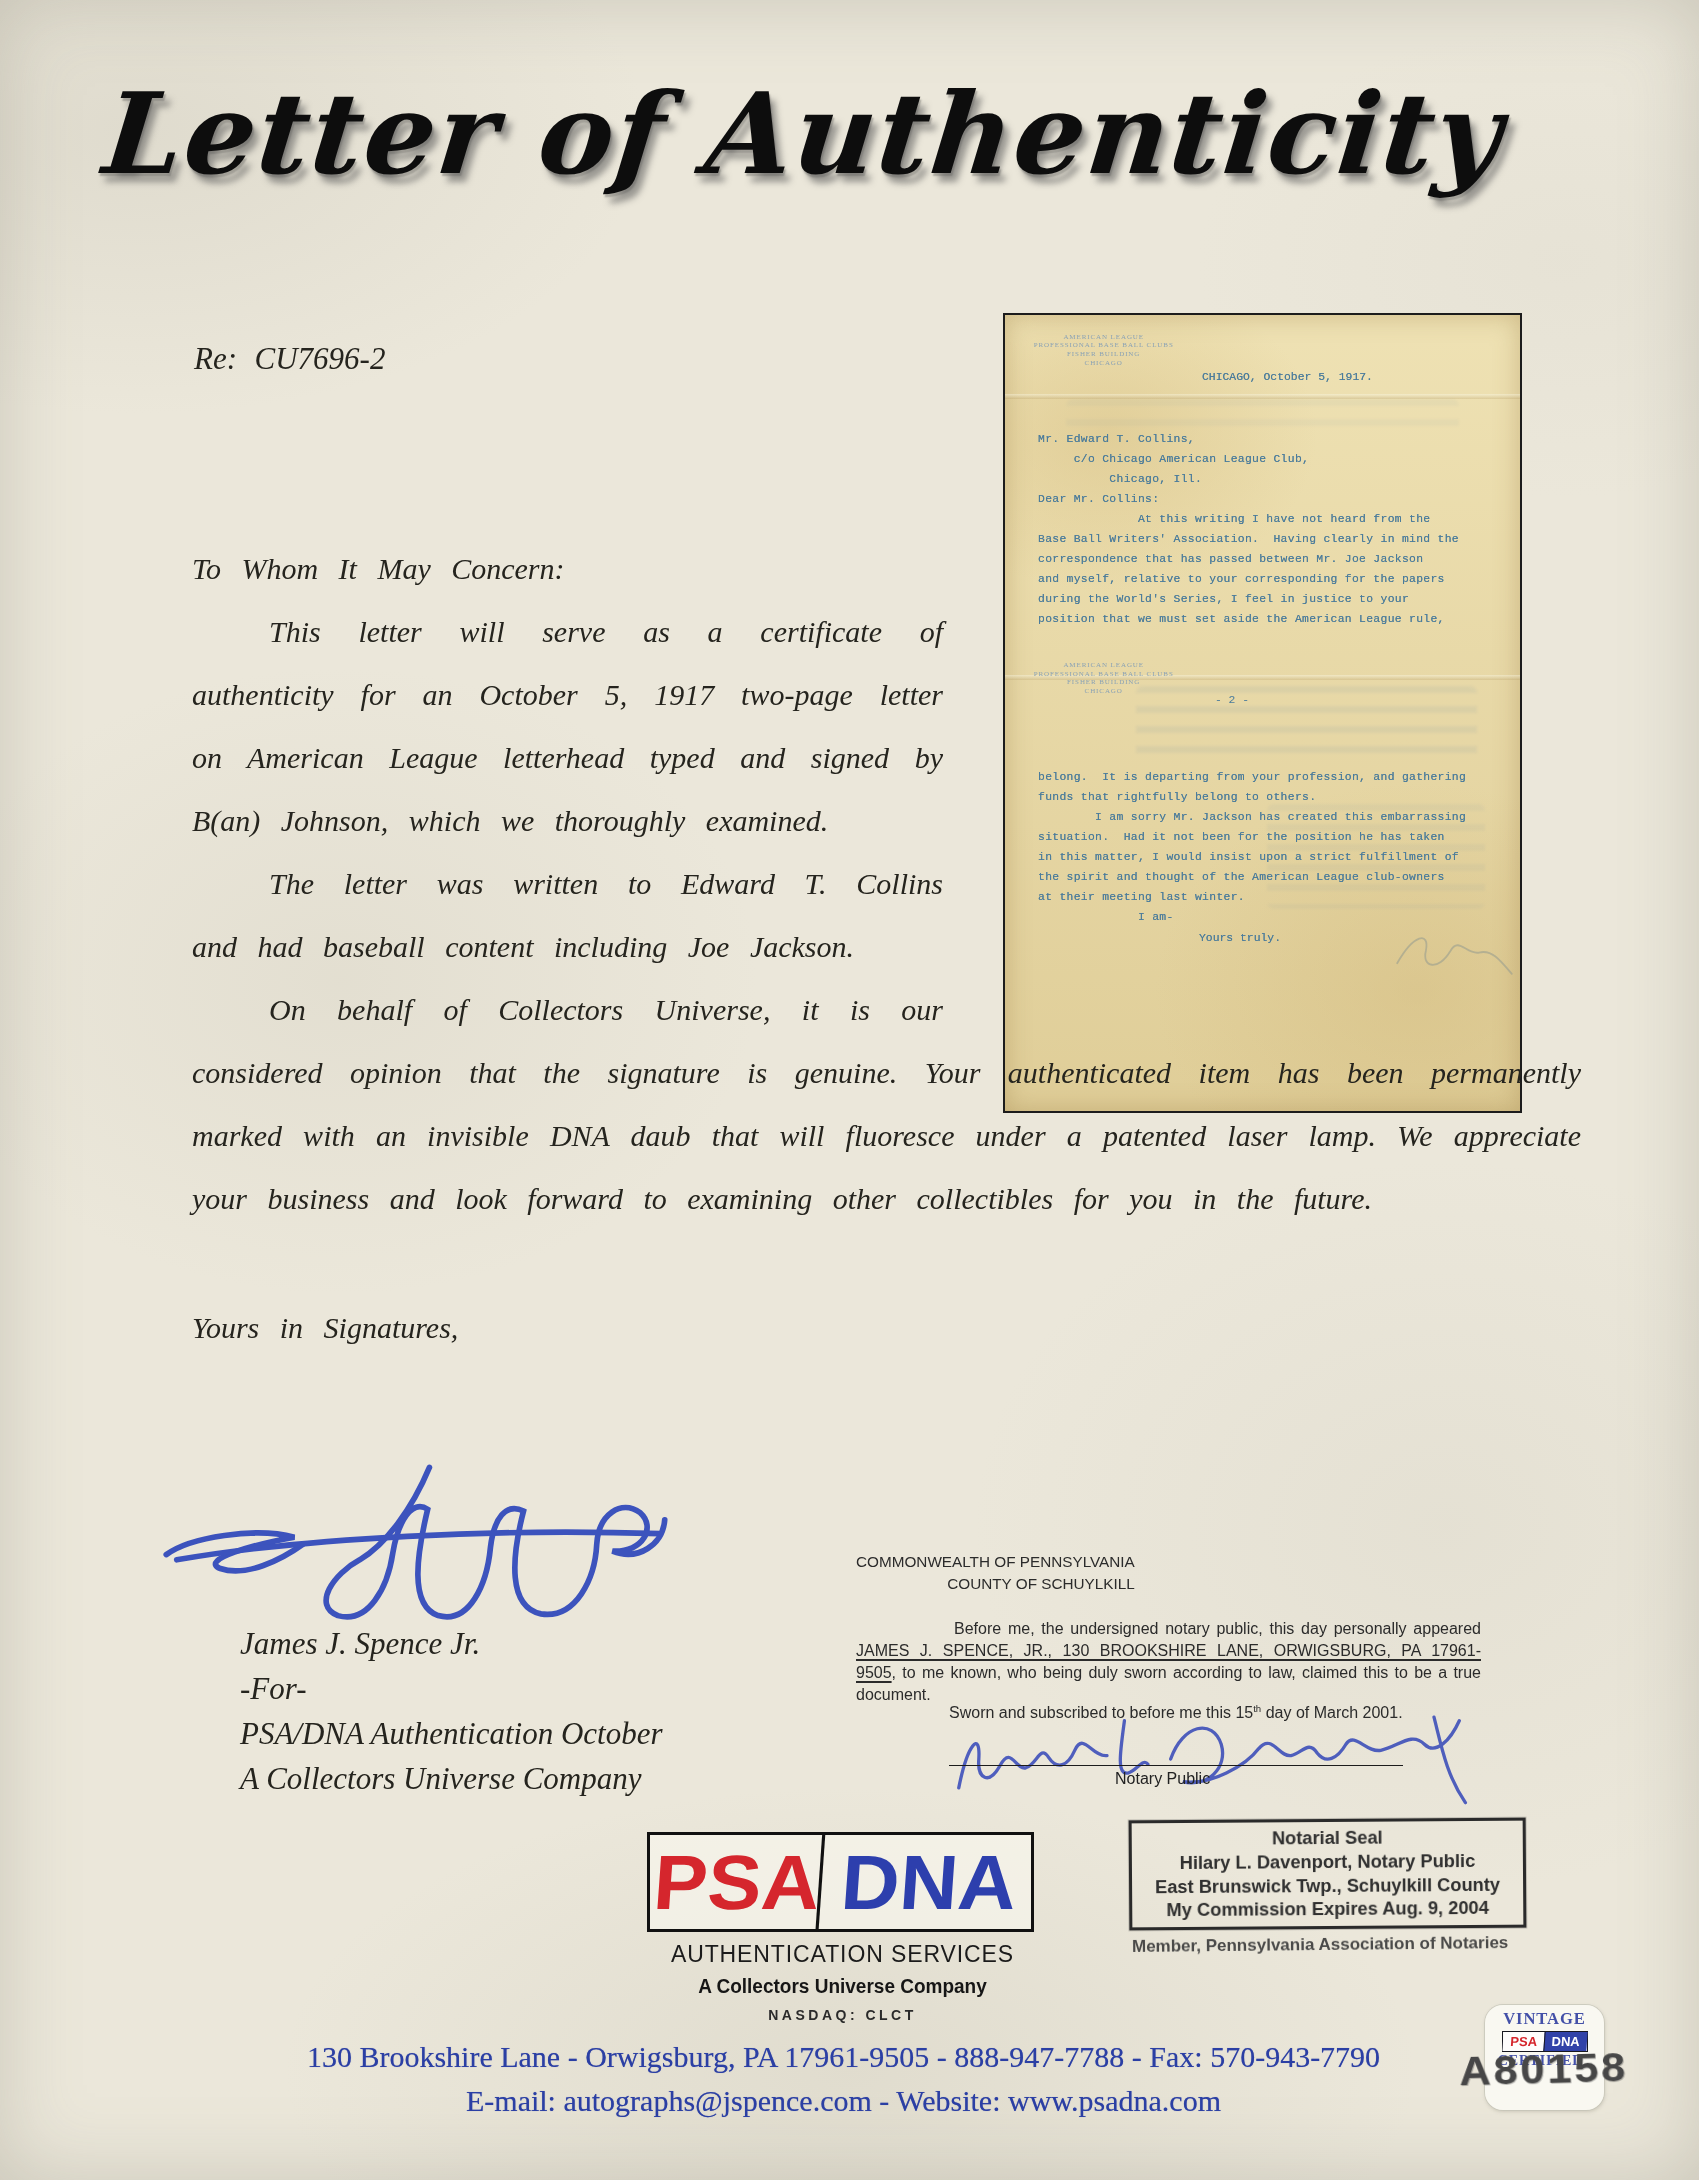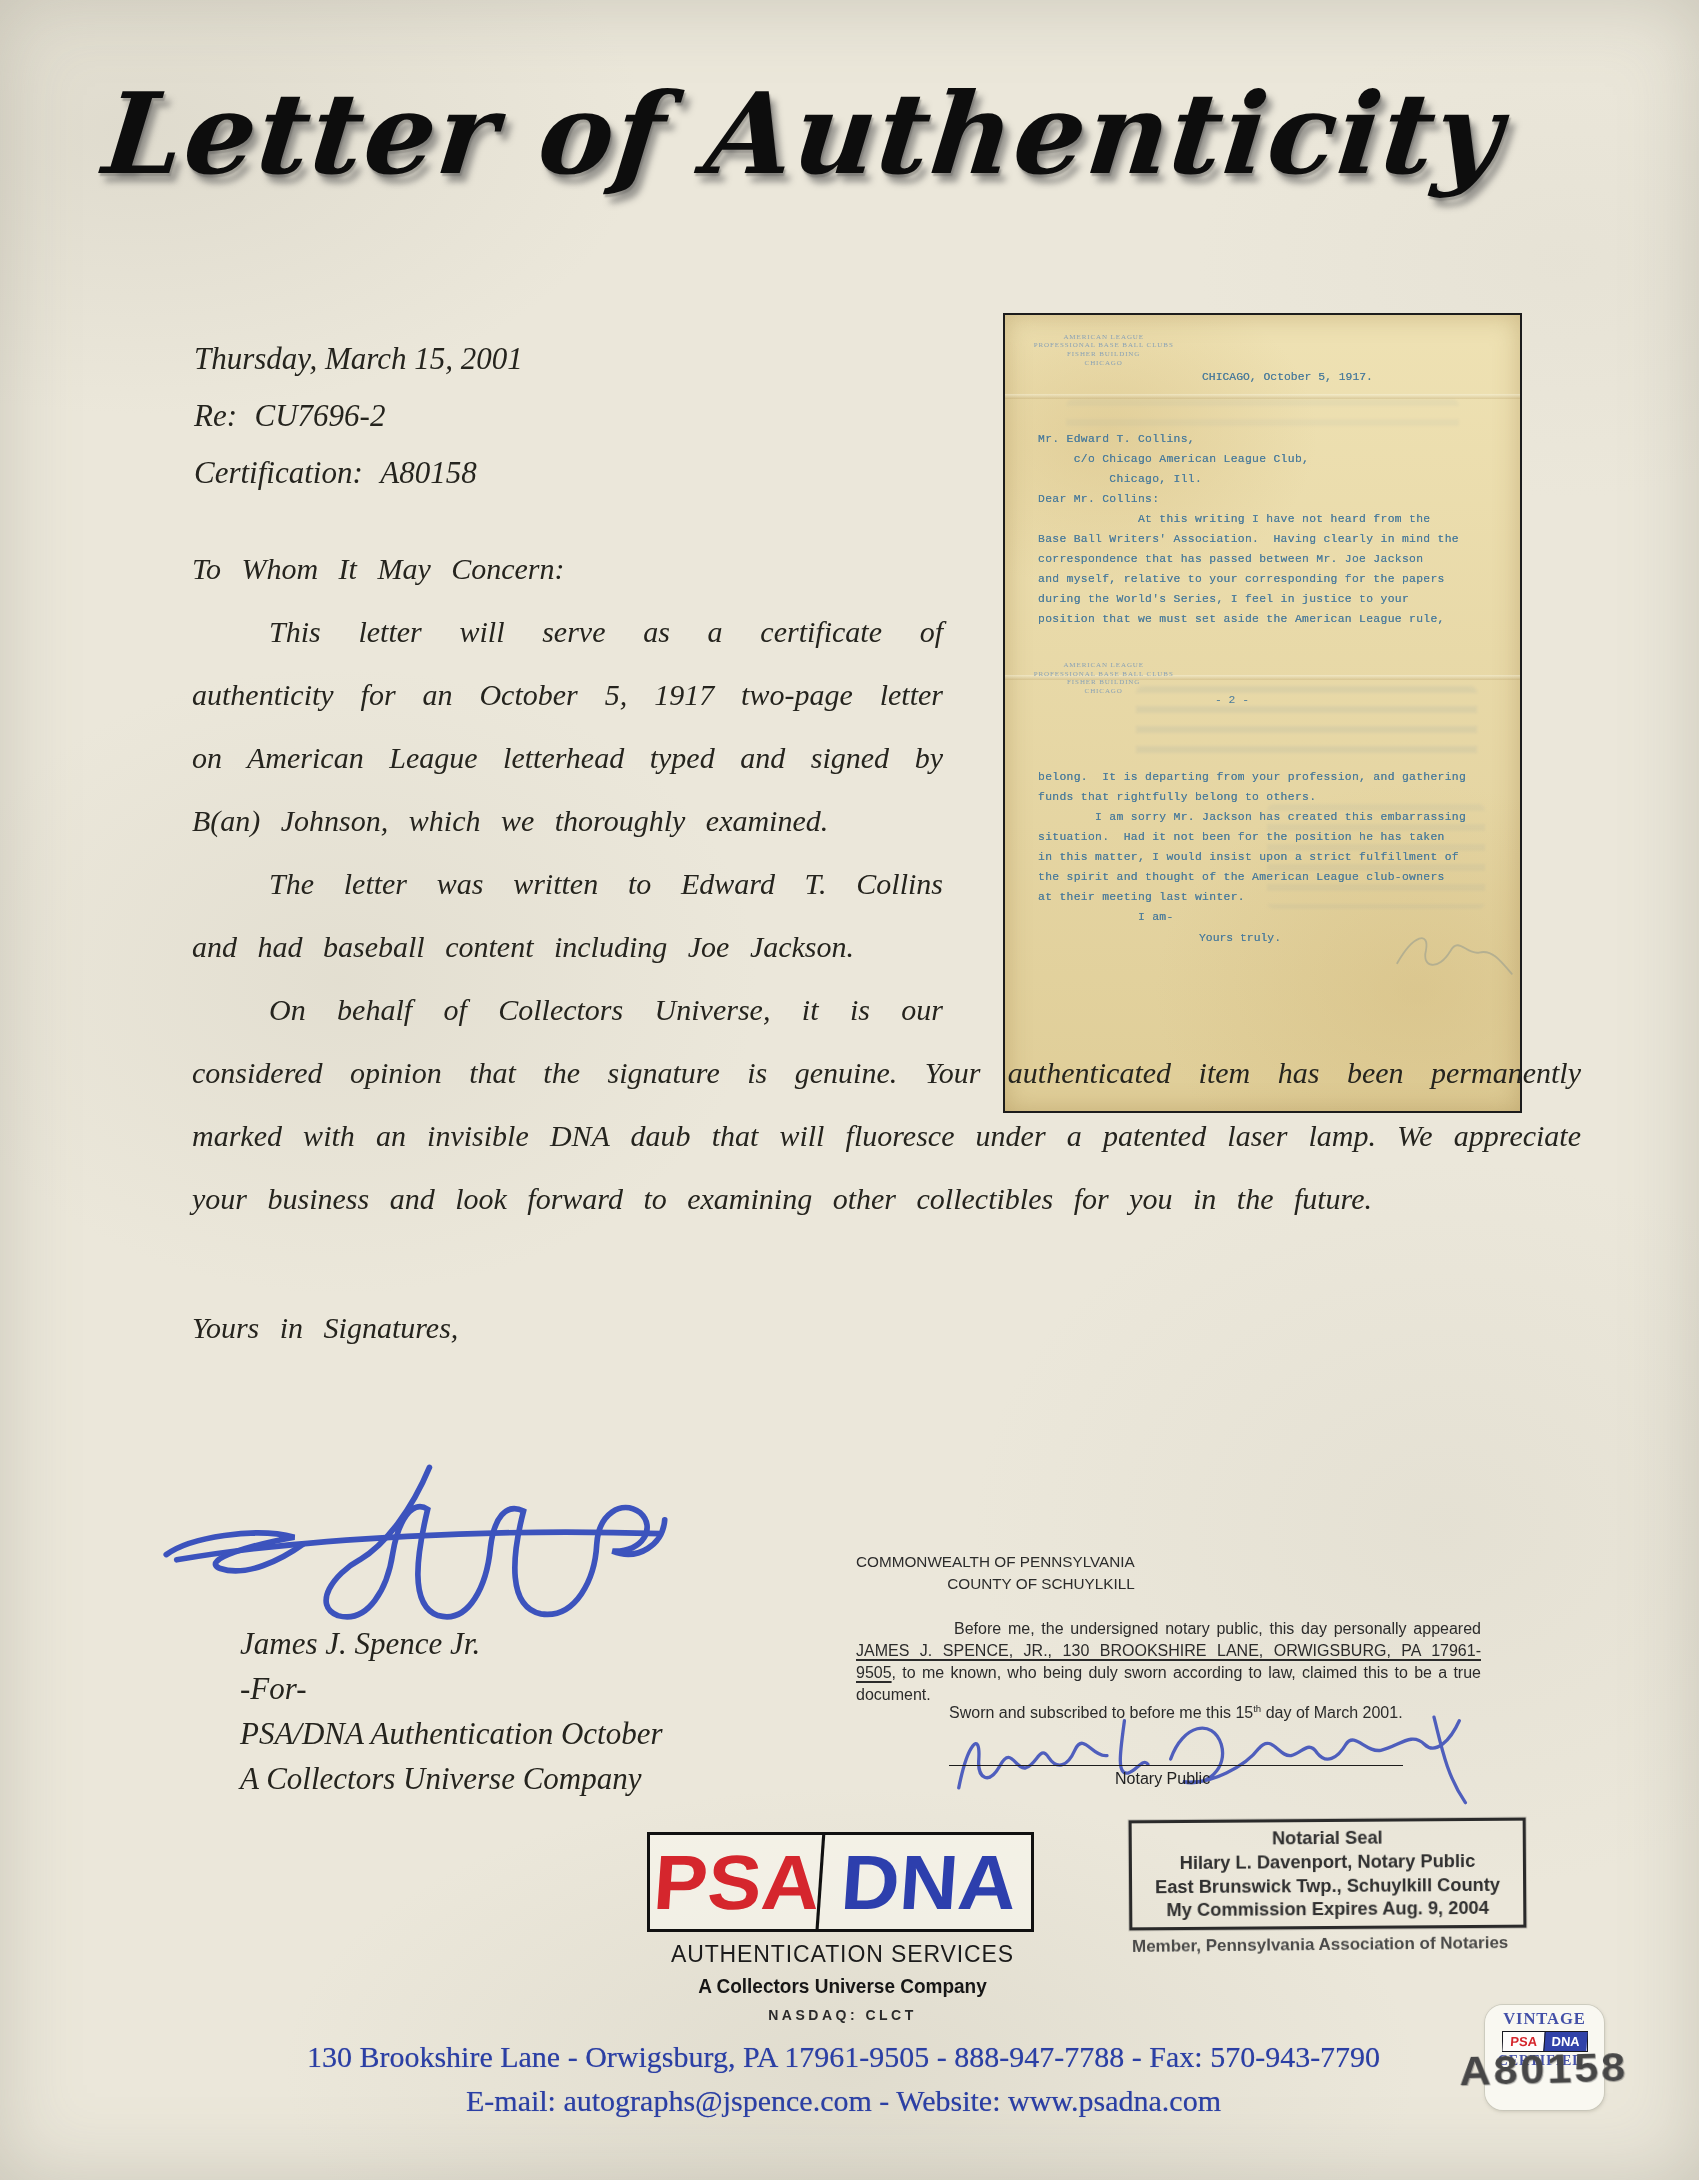--- a/index.html
+++ b/index.html
@@ -179,23 +179,21 @@
   }
 </style>
 </head>
 <body>
 
 <div class="page">
 
   <h1 class="title">Letter of Authenticity</h1>
 
   <div class="meta">
-    <div>Thursday, March 15, 2001</div>
     <div><span>Re:</span><span class="meta-val">CU7696-2</span></div>
-    <div><span>Certification:</span><span class="meta-val">A80158</span></div>
   </div>
 
   <div class="inset">
     <div class="crease c1"></div>
     <div class="crease c2"></div>
     <div class="bleed b1"></div>
     <div class="bleed b2"></div>
     <div class="bleed b3"></div>
 
     <div class="letterhead lh1">

